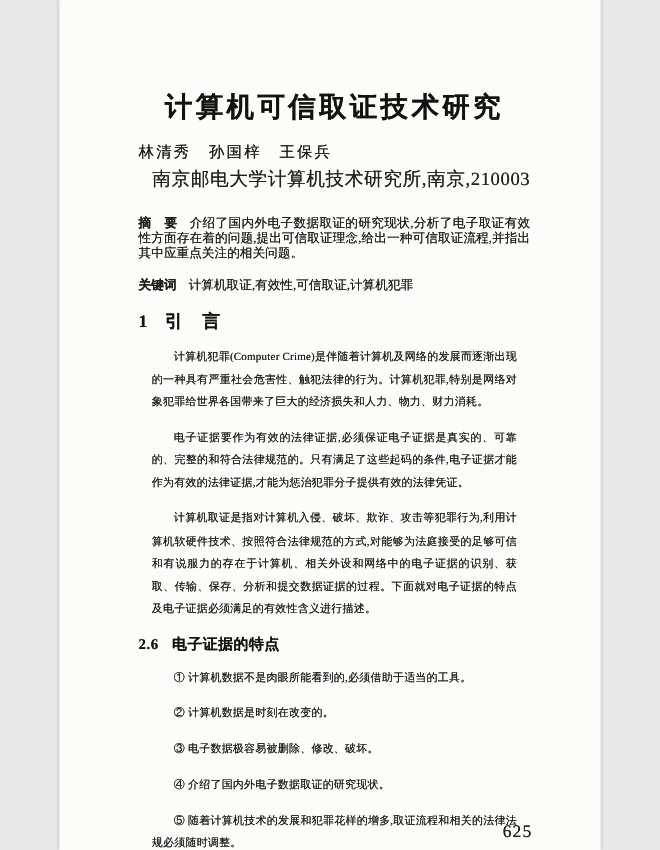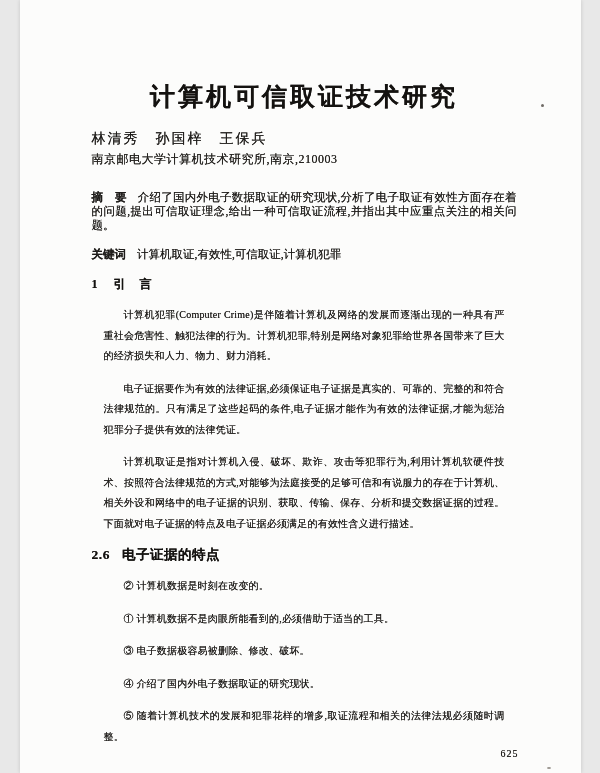--- a/index.html
+++ b/index.html
@@ -1,35 +1,35 @@
 <!DOCTYPE html>
 <html><head>
 <meta charset="utf-8">
 <style>
   html,body{margin:0;padding:0;background:#e8e8e8;}
   .sheet{
-    width:561px;height:773px;background:#fcfcfb;position:relative;overflow:hidden;
+    width:492px;height:773px;background:#fcfcfb;position:relative;overflow:hidden;
     font-family:"Liberation Serif","DejaVu Serif",serif;color:#1e1c1a;
     text-shadow:0 0 .6px rgba(30,28,25,.85);
     box-shadow:0 0 4px rgba(0,0,0,.15);
     margin:0 auto;
   }
   .inner{padding:80px 64px 0 72px;}
   .paper-title{font-size:25px;font-weight:bold;text-align:center;letter-spacing:3px;margin:0;color:#141210;}
   .authors{margin-top:17px;text-align:left;font-size:14px;letter-spacing:2px;}
-  .affiliation{margin-top:3px;text-align:left;font-size:12px;letter-spacing:.5px;color:#23211e;}
+  .affiliation{margin-top:3px;text-align:right;font-size:17px;letter-spacing:.5px;color:#23211e;}
   .abstract{margin-top:22px;font-size:11.5px;line-height:14px;text-align:justify;}
   .kv-label{font-weight:bold;margin-right:11px;}
   .keywords{margin-top:13px;font-size:11.5px;line-height:18px;font-family:Liberation Serif, serif;}
-  h2.section{font-size:12px;font-weight:bold;margin:13px 0 8px;letter-spacing:1px;color:#141210;}
+  h2.section{font-size:16px;font-weight:bold;margin:13px 0 8px;letter-spacing:1px;color:#141210;}
   h3.subsection{font-size:13.5px;font-weight:bold;margin:8px 0 4px;letter-spacing:.5px;color:#141210;}
   .h-num{margin-right:15px;font-weight:bold;}
   h3 .h-num{margin-right:12px;}
   p.body,p.item{font-size:10px;line-height:20.5px;margin:12px;text-indent:2em;text-align:justify;letter-spacing:.2px;}
-  .page-number{position:absolute;right:62px;top:748px;font-size:10px;letter-spacing:1px;}
+  .page-number{position:absolute;right:62px;top:748px;font-size:16px;letter-spacing:1px;}
   .speck{position:absolute;background:#6f6b66;border-radius:50%;}
   .speck-a{left:521px;top:104px;width:3px;height:3px;}
   .speck-b{left:527px;top:767px;width:4px;height:2px;background:#9a958f;}
 </style>
 </head>
 <body>
 
 <div class="sheet">
   <div class="inner">
 
@@ -46,22 +46,22 @@
     <h2 class="section"><span class="h-num">1</span><span>引　言</span></h2>
 
     <p class="body">计算机犯罪(Computer Crime)是伴随着计算机及网络的发展而逐渐出现的一种具有严重社会危害性、触犯法律的行为。计算机犯罪,特别是网络对象犯罪给世界各国带来了巨大的经济损失和人力、物力、财力消耗。</p>
     <p class="body">电子证据要作为有效的法律证据,必须保证电子证据是真实的、可靠的、完整的和符合法律规范的。只有满足了这些起码的条件,电子证据才能作为有效的法律证据,才能为惩治犯罪分子提供有效的法律凭证。</p>
 
 
     <p class="body">计算机取证是指对计算机入侵、破坏、欺诈、攻击等犯罪行为,利用计算机软硬件技术、按照符合法律规范的方式,对能够为法庭接受的足够可信和有说服力的存在于计算机、相关外设和网络中的电子证据的识别、获取、传输、保存、分析和提交数据证据的过程。下面就对电子证据的特点及电子证据必须满足的有效性含义进行描述。</p>
 
     <h3 class="subsection"><span class="h-num">2.6</span><span>电子证据的特点</span></h3>
 
+    <p class="item">① 计算机数据不是肉眼所能看到的,必须借助于适当的工具。</p>
     <p class="item">② 计算机数据是时刻在改变的。</p>
-    <p class="item">① 计算机数据不是肉眼所能看到的,必须借助于适当的工具。</p>
     <p class="item">③ 电子数据极容易被删除、修改、破坏。</p>
     <p class="item">④ 介绍了国内外电子数据取证的研究现状。</p>
     <p class="item">⑤ 随着计算机技术的发展和犯罪花样的增多,取证流程和相关的法律法规必须随时调整。</p>
 
 
   </div>
 
   <div class="page-number">625</div>
 
   <div class="speck speck-a"></div>

